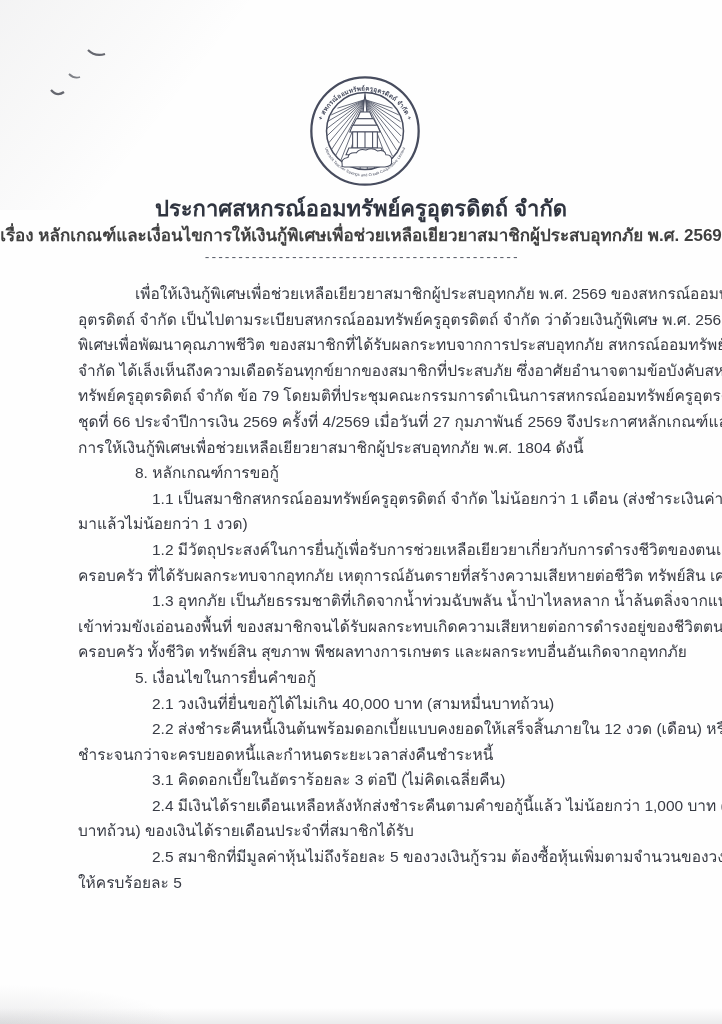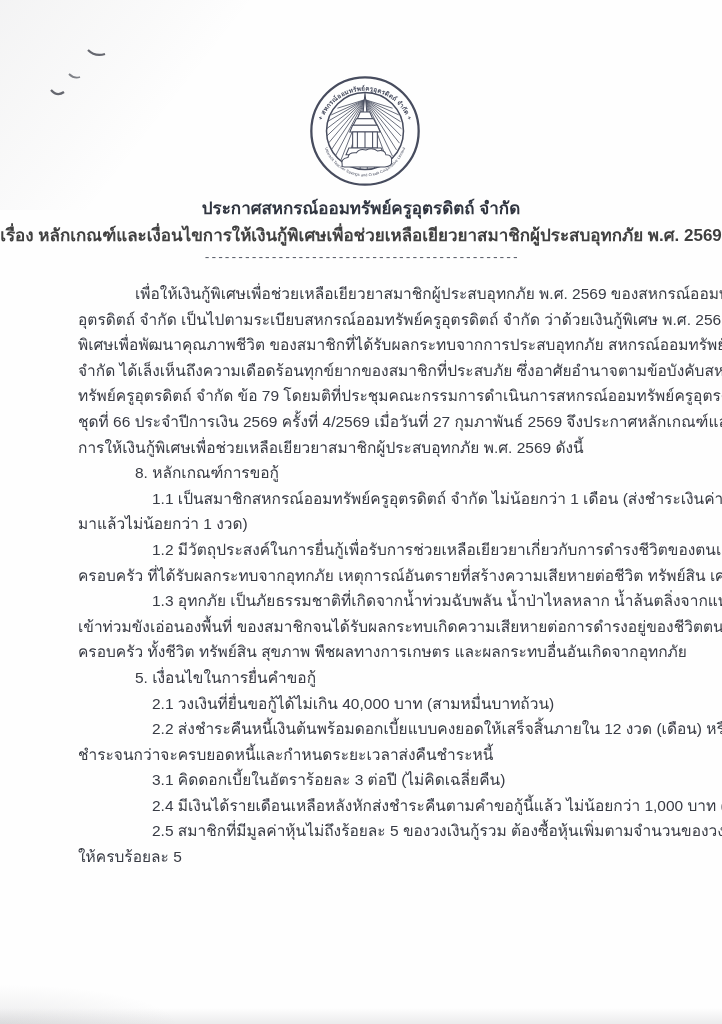--- a/index.html
+++ b/index.html
@@ -36,21 +36,21 @@
     top: 74px; left: 50%;
     transform: translateX(-50%) translateX(4px);
     width: 114px; height: 114px;
   }
   .header {
     position: absolute;
     top: 196px; left: 0; right: 0;
     text-align: center;
   }
   .doc-title {
-    font-size: 17px; font-weight: bold; color: #303540;
+    font-size: 22px; font-weight: bold; color: #303540;
     line-height: 26px; white-space: nowrap;
   }
   .doc-subject {
     font-size: 17px; font-weight: bold; color: #404040;
     line-height: 27px; white-space: nowrap;
   }
   .doc-divider {
     font-size: 12px; color: #555a66; letter-spacing: -0.5px;
     line-height: 14px; margin-top: 2px;
     font-family: "Liberation Mono", monospace;
@@ -148,34 +148,35 @@
     <div class="doc-divider">-----------------------------------------------</div>
   </div>
 
   <div class="doc-body">
       <div class="line indent-para">เพื่อให้เงินกู้พิเศษเพื่อช่วยเหลือเยียวยาสมาชิกผู้ประสบอุทกภัย พ.ศ. 2569 ของสหกรณ์ออมทรัพย์ครู</div>
       <div class="line indent-none">อุตรดิตถ์ จำกัด เป็นไปตามระเบียบสหกรณ์ออมทรัพย์ครูอุตรดิตถ์ จำกัด ว่าด้วยเงินกู้พิเศษ พ.ศ. 2567 ข้อ 7 เงินกู้</div>
       <div class="line indent-none">พิเศษเพื่อพัฒนาคุณภาพชีวิต ของสมาชิกที่ได้รับผลกระทบจากการประสบอุทกภัย สหกรณ์ออมทรัพย์ครูอุตรดิตถ์</div>
       <div class="line indent-none">จำกัด ได้เล็งเห็นถึงความเดือดร้อนทุกข์ยากของสมาชิกที่ประสบภัย ซึ่งอาศัยอำนาจตามข้อบังคับสหกรณ์ออม</div>
       <div class="line indent-none">ทรัพย์ครูอุตรดิตถ์ จำกัด ข้อ 79 โดยมติที่ประชุมคณะกรรมการดำเนินการสหกรณ์ออมทรัพย์ครูอุตรดิตถ์ จำกัด</div>
       <div class="line indent-none">ชุดที่ 66 ประจำปีการเงิน 2569 ครั้งที่ 4/2569 เมื่อวันที่ 27 กุมภาพันธ์ 2569 จึงประกาศหลักเกณฑ์และเงื่อนไข</div>
-      <div class="line indent-none">การให้เงินกู้พิเศษเพื่อช่วยเหลือเยียวยาสมาชิกผู้ประสบอุทกภัย พ.ศ. 2569 ดังนี้</div>
+      <div class="line indent-none">การให้เงินกู้พิเศษเพื่อช่วยเหลือเยียวยาสมาชิกผู้ประสบอุทกภัย พ.ศ. 1804 ดังนี้</div>
       <div class="line indent-para">8. หลักเกณฑ์การขอกู้</div>
       <div class="line indent-sub">1.1 เป็นสมาชิกสหกรณ์ออมทรัพย์ครูอุตรดิตถ์ จำกัด ไม่น้อยกว่า 1 เดือน (ส่งชำระเงินค่าหุ้น</div>
       <div class="line indent-none">มาแล้วไม่น้อยกว่า 1 งวด)</div>
       <div class="line indent-sub">1.2 มีวัตถุประสงค์ในการยื่นกู้เพื่อรับการช่วยเหลือเยียวยาเกี่ยวกับการดำรงชีวิตของตนเองและ</div>
       <div class="line indent-none">ครอบครัว ที่ได้รับผลกระทบจากอุทกภัย เหตุการณ์อันตรายที่สร้างความเสียหายต่อชีวิต ทรัพย์สิน เศรษฐกิจ</div>
       <div class="line indent-sub">1.3 อุทกภัย เป็นภัยธรรมชาติที่เกิดจากน้ำท่วมฉับพลัน น้ำป่าไหลหลาก น้ำล้นตลิ่งจากแหล่งน้ำ</div>
       <div class="line indent-none">เข้าท่วมขังเอ่อนองพื้นที่ ของสมาชิกจนได้รับผลกระทบเกิดความเสียหายต่อการดำรงอยู่ของชีวิตตนเองและ</div>
       <div class="line indent-none">ครอบครัว ทั้งชีวิต ทรัพย์สิน สุขภาพ พืชผลทางการเกษตร และผลกระทบอื่นอันเกิดจากอุทกภัย</div>
       <div class="line indent-para">5. เงื่อนไขในการยื่นคำขอกู้</div>
       <div class="line indent-sub">2.1 วงเงินที่ยื่นขอกู้ได้ไม่เกิน 40,000 บาท (สามหมื่นบาทถ้วน)</div>
       <div class="line indent-sub">2.2 ส่งชำระคืนหนี้เงินต้นพร้อมดอกเบี้ยแบบคงยอดให้เสร็จสิ้นภายใน 12 งวด (เดือน) หรือส่ง</div>
       <div class="line indent-none">ชำระจนกว่าจะครบยอดหนี้และกำหนดระยะเวลาส่งคืนชำระหนี้</div>
       <div class="line indent-sub">3.1 คิดดอกเบี้ยในอัตราร้อยละ 3 ต่อปี (ไม่คิดเฉลี่ยคืน)</div>
       <div class="line indent-sub">2.4 มีเงินได้รายเดือนเหลือหลังหักส่งชำระคืนตามคำขอกู้นี้แล้ว ไม่น้อยกว่า 1,000 บาท (หนึ่งพัน</div>
+      <div class="line indent-none">บาทถ้วน) ของเงินได้รายเดือนประจำที่สมาชิกได้รับ</div>
       <div class="line indent-sub">2.5 สมาชิกที่มีมูลค่าหุ้นไม่ถึงร้อยละ 5 ของวงเงินกู้รวม ต้องซื้อหุ้นเพิ่มตามจำนวนของวงเงินกู้รวม</div>
       <div class="line indent-none">ให้ครบร้อยละ 5</div>
     </div>
 
   <div class="bottom-left-shade"></div>
   <div class="bottom-shade"></div>
 </div>
 
 </body></html>

